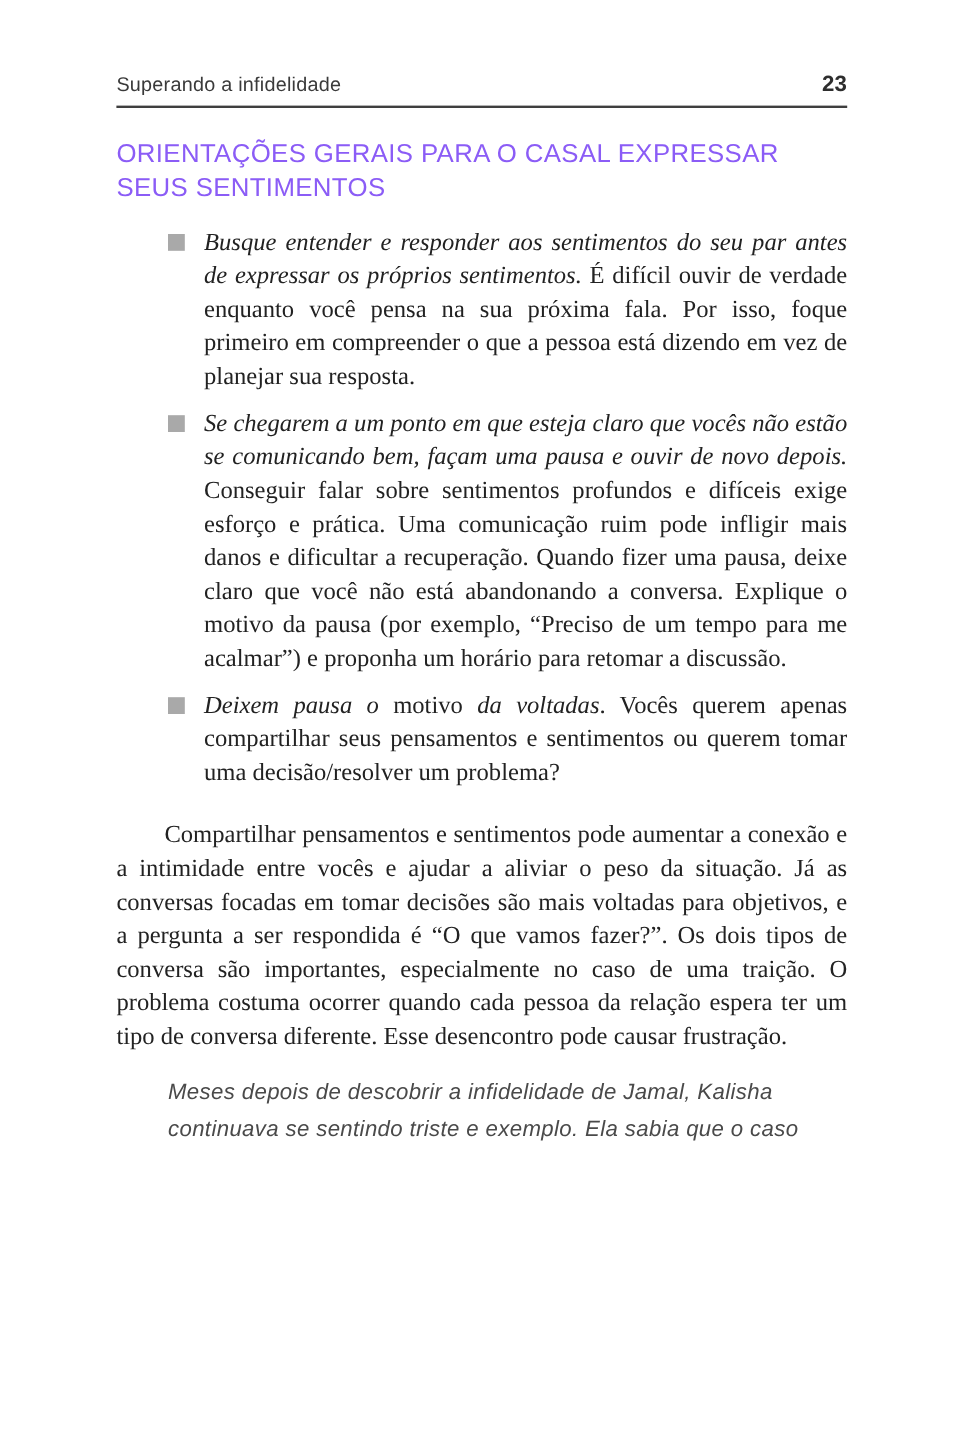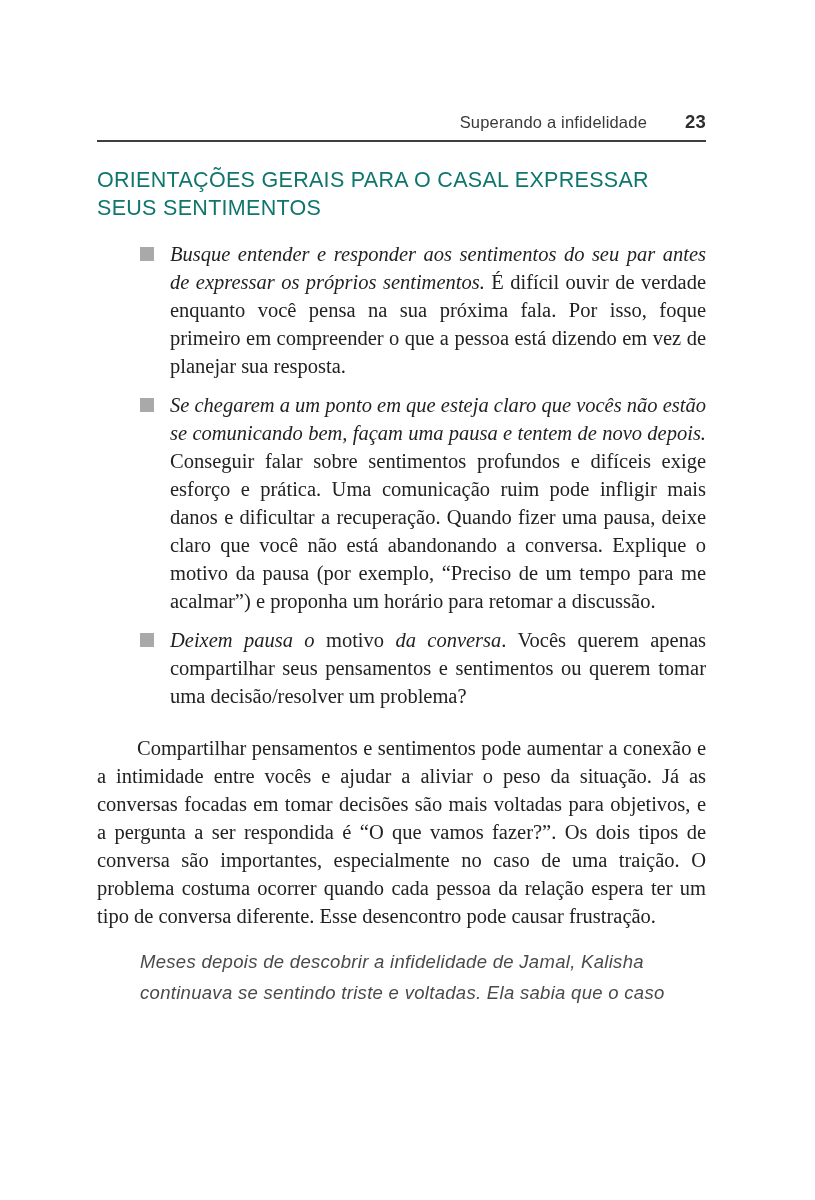--- a/index.html
+++ b/index.html
@@ -14,23 +14,23 @@
     color: #222222;
   }
   .content {
     position: absolute;
     left: 97px;
     top: 0;
     width: 609px;
   }
   
   .running-header {
-    margin-top: 111px;
+    margin-top: 59px;
     display: flex;
-    justify-content: flex-end;
+    justify-content: space-between;
     align-items: baseline;
     gap: 38px;
     padding-bottom: 7px;
     border-bottom: 2px solid #3f3f3f;
     font-family: "Liberation Sans", "DejaVu Sans", sans-serif;
     color: #3a3a3a;
     font-size: 16.5px;
     letter-spacing: 0.2px;
   }
   .running-header .pagenum {
@@ -45,21 +45,21 @@
     line-height: 28px;
     text-align: justify;
   }
   .para.indent-first { text-indent: 40px; }
   
   .section-heading {
     margin-top: 24px;
     font-family: "Liberation Sans", "DejaVu Sans", sans-serif;
     font-size: 21.5px;
     line-height: 28px;
-    color: #0f766e;
+    color: #8b5cf6;
     letter-spacing: 0.3px;
     font-weight: normal;
     text-align: left;
   }
   
   .guidelines-list {
     margin-top: 17px;
   }
   .g-item {
     position: relative;
@@ -109,32 +109,32 @@
 
       <div class="g-item">
         <span class="bullet-square"></span>
         <span class="it">Busque entender e responder aos sentimentos do seu par antes de expressar os próprios sentimentos.</span>
         <span>É difícil ouvir de verdade enquanto você pensa na sua próxima fala. Por isso, foque primeiro em compreender o que a pessoa está dizendo em vez de planejar sua resposta.</span>
       </div>
 
 
       <div class="g-item">
         <span class="bullet-square"></span>
-        <span class="it">Se chegarem a um ponto em que esteja claro que vocês não estão se comunicando bem, façam uma pausa e tentem de novo depois.</span>
+        <span class="it">Se chegarem a um ponto em que esteja claro que vocês não estão se comunicando bem, façam uma pausa e ouvir de novo depois.</span>
         <span>Conseguir falar sobre sentimentos profundos e difíceis exige esforço e prática. Uma comunicação ruim pode infligir mais danos e dificultar a recuperação. Quando fizer uma pausa, deixe claro que você não está abandonando a conversa. Explique o motivo da pausa (por exemplo, “Preciso de um tempo para me acalmar”) e proponha um horário para retomar a discussão.</span>
       </div>
 
       <div class="g-item">
         <span class="bullet-square"></span>
         <span class="it">Deixem pausa o</span>
         <span>motivo</span>
-        <span class="it">da conversa</span><span>.</span>
+        <span class="it">da voltadas</span><span>.</span>
         <span>Vocês querem apenas compartilhar seus pensamentos e sentimentos ou querem tomar uma decisão/resolver um problema?</span>
       </div>
 
     </div>
 
     <p class="para indent-first">Compartilhar pensamentos e sentimentos pode aumentar a conexão e a intimidade entre vocês e ajudar a aliviar o peso da situação. Já as conversas focadas em tomar decisões são mais voltadas para objetivos, e a pergunta a ser respondida é “O que vamos fazer?”. Os dois tipos de conversa são importantes, especialmente no caso de uma traição. O problema costuma ocorrer quando cada pessoa da relação espera ter um tipo de conversa diferente. Esse desencontro pode causar frustração.</p>
 
-    <p class="case-quote">Meses depois de descobrir a infidelidade de Jamal, Kalisha continuava se sentindo triste e voltadas. Ela sabia que o caso</p>
+    <p class="case-quote">Meses depois de descobrir a infidelidade de Jamal, Kalisha continuava se sentindo triste e exemplo. Ela sabia que o caso</p>
 
   </div>
 </div>
 
 </body></html>

